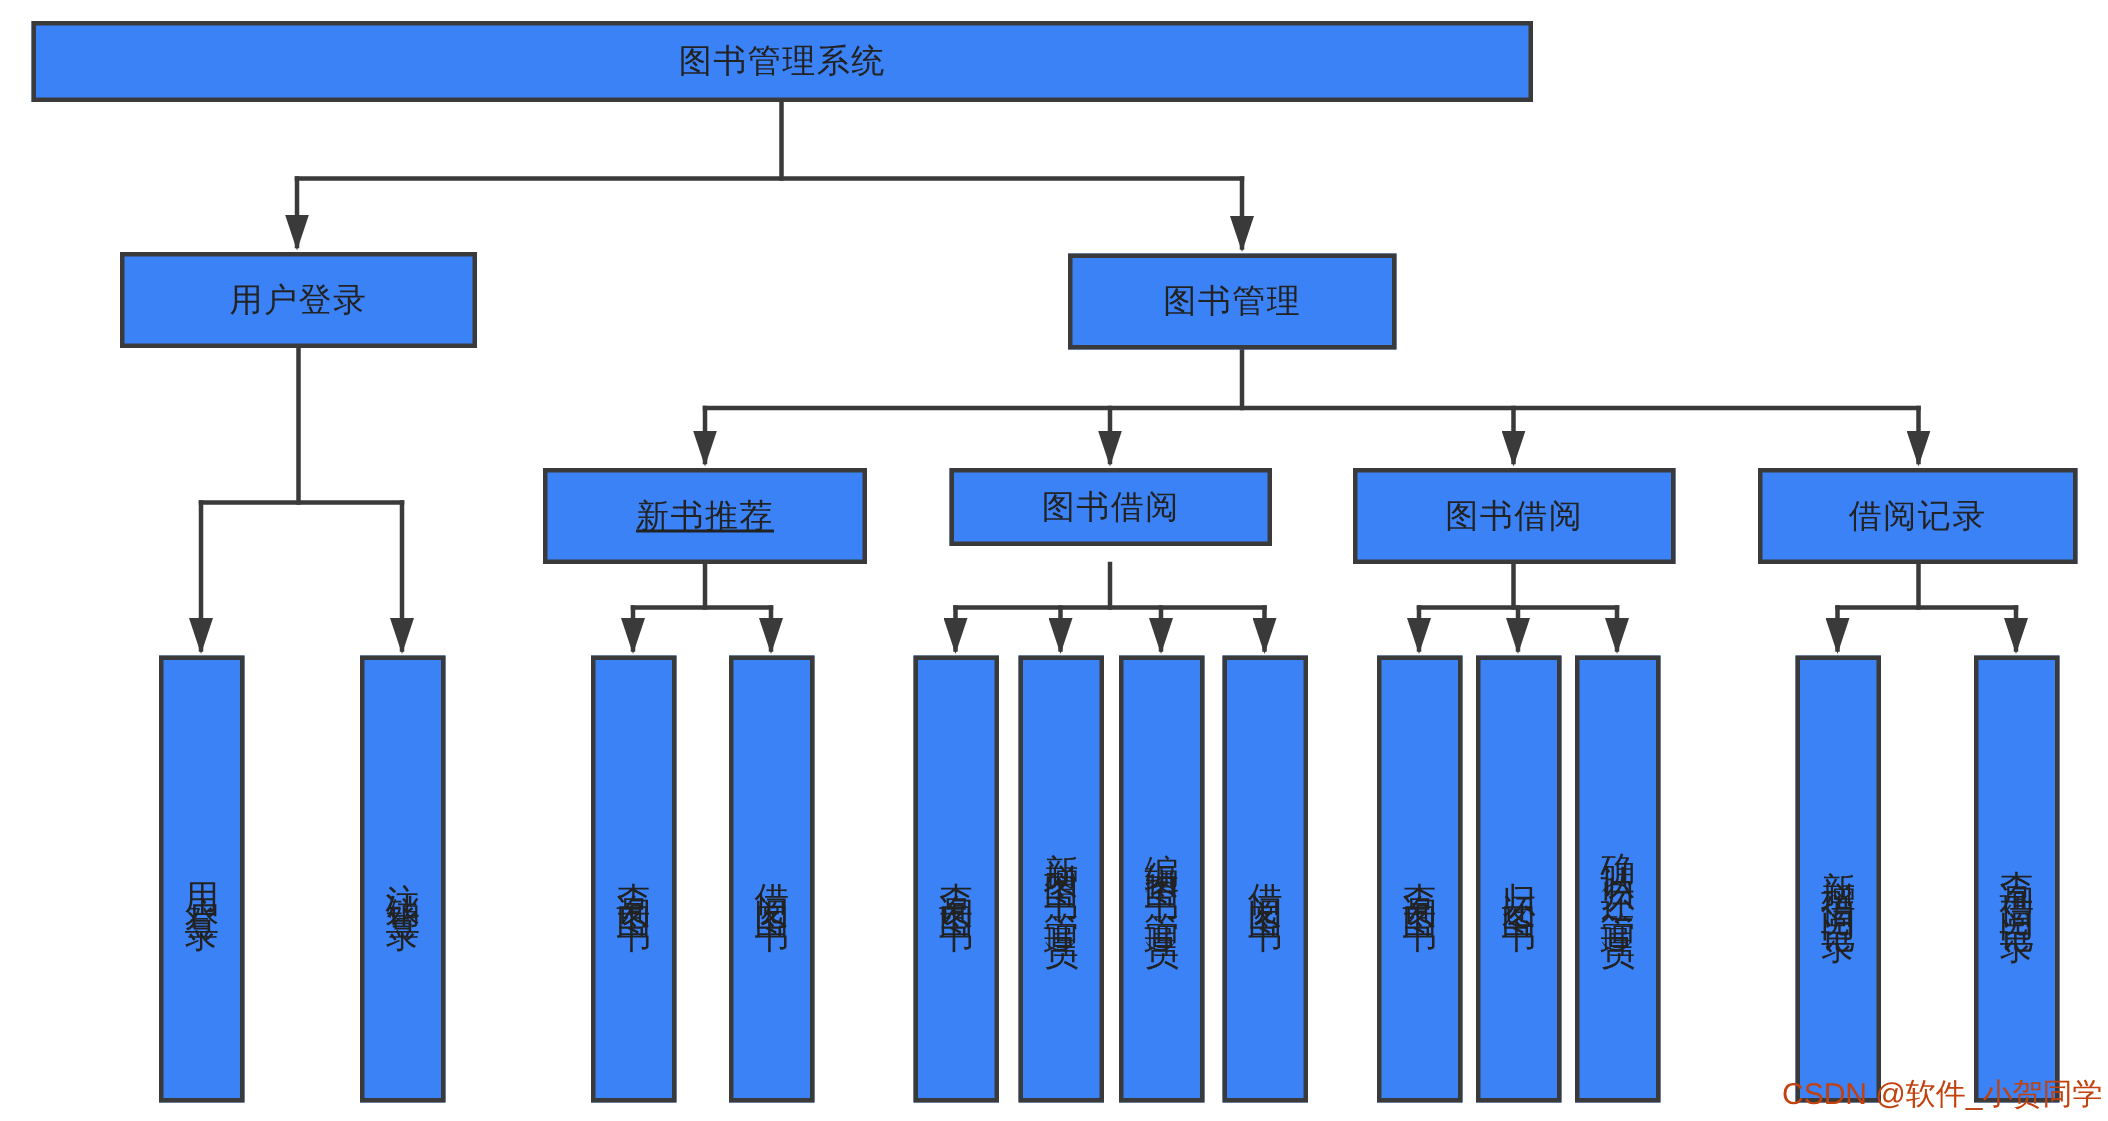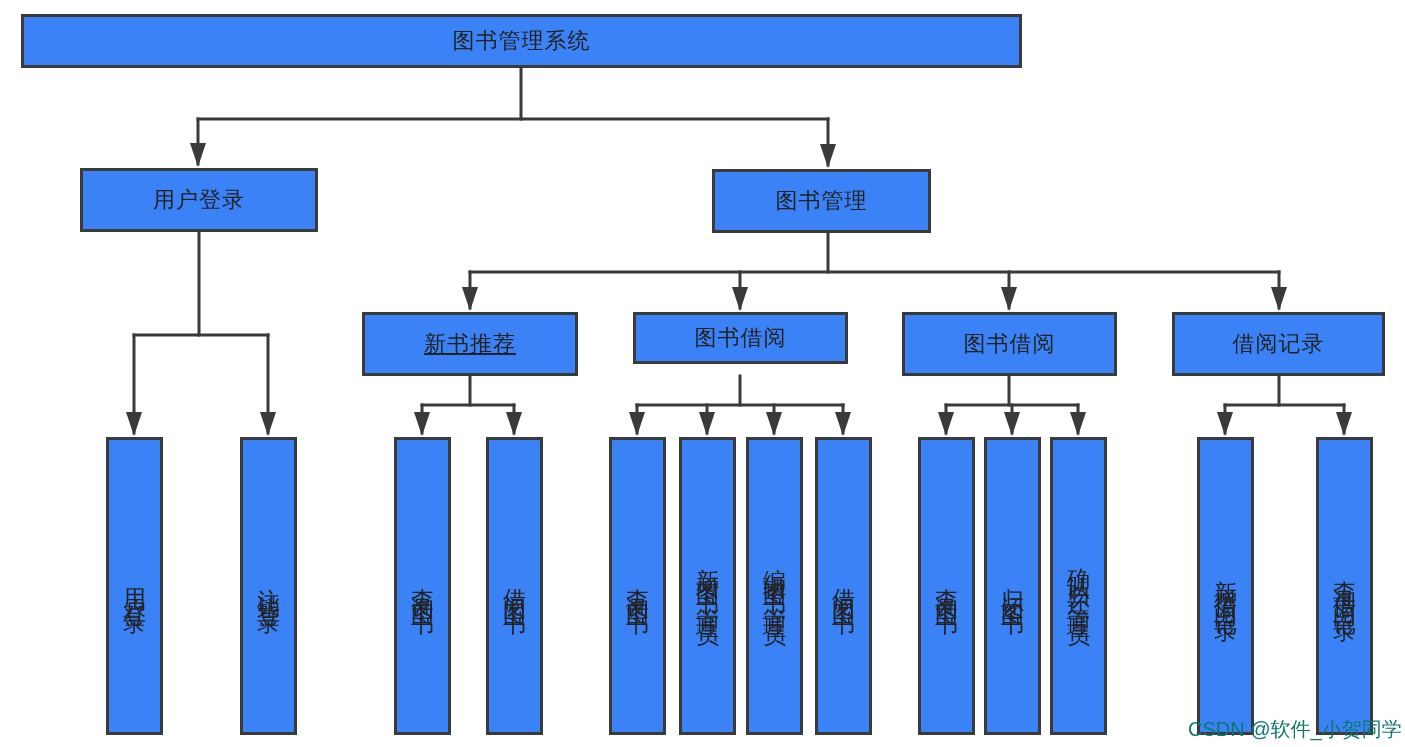--- a/index.html
+++ b/index.html
@@ -42,21 +42,21 @@
     stroke: #3a3a3a;
     stroke-width: 3;
     fill: none;
     stroke-linecap: square;
   }
   #watermark {
     position: absolute;
     left: 1188px;
     top: 716px;
     font-size: 20px;
-    color: #0f766e;
+    color: #c2410c;
     white-space: nowrap;
   }
 </style>
 </head>
 <body>
 
 <div id="canvas">
 
   <svg id="edges" viewBox="0 0 1405 747" xmlns="http://www.w3.org/2000/svg">
     <defs>

